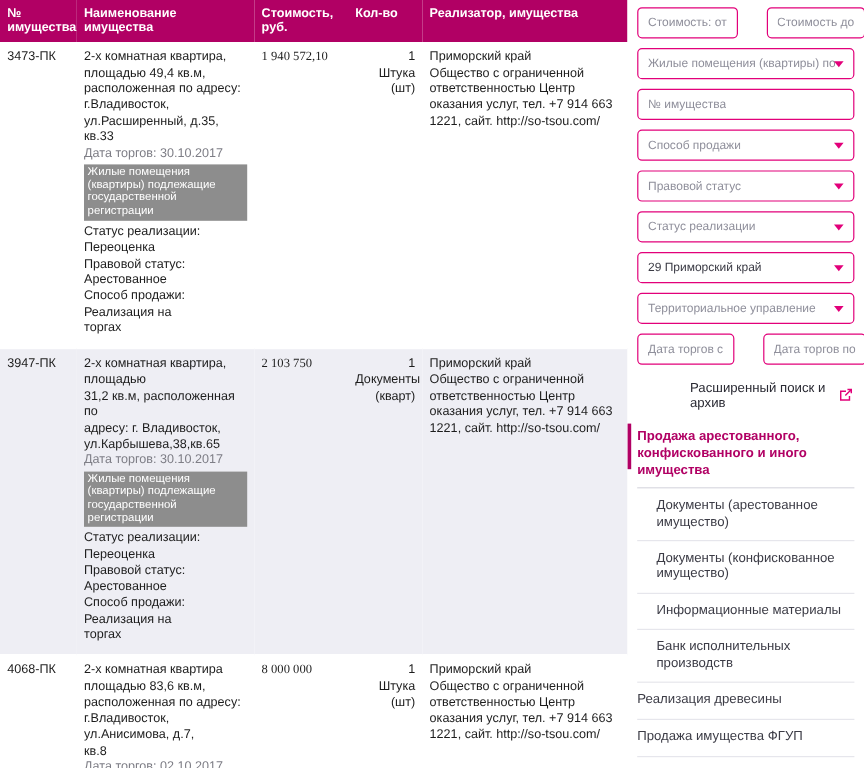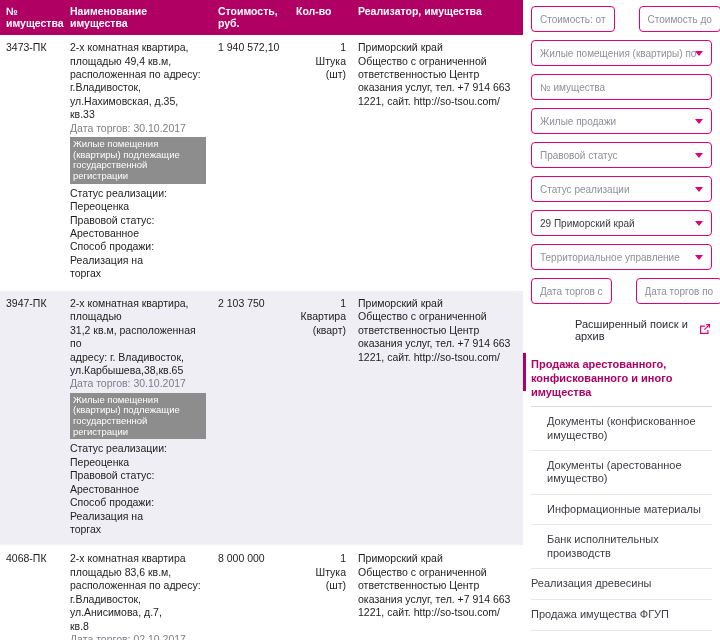--- a/index.html
+++ b/index.html
@@ -46,21 +46,21 @@
     color: #1d1d1d;
     vertical-align: top;
     padding: 6px 6px 9px 6px;
     line-height: 1.28;
     border-bottom: 1px solid #ffffff;
   }
   tr.row-odd td  { background: #ffffff; }
   tr.row-even td { background: #eeeef4; }
 
   td.num     { color: #1d1d1d; }
-  td.price   { text-align: left; }
+  td.price   { text-align: left; font-family: Liberation Serif, serif; }
   td.qty     { text-align: right; }
   td.seller  { color: #1d1d1d; }
 
   .dt { color: #7e7e86; }
   .badge-gray {
     display: block;
     background: #8d8d8d;
     color: #ffffff;
     font-size: 9.5px;
     line-height: 1.12;
@@ -174,21 +174,21 @@
         </tr>
       </thead>
       <tbody>
 
         <tr class="row-odd">
           <td class="num">3473-ПК</td>
           <td class="name">
             <span class="nm-line">2-х комнатная квартира,</span>
             <span class="nm-line">площадью 49,4 кв.м,</span>
             <span class="nm-line">расположенная по адресу:</span>
-            <span class="nm-line">г.Владивосток, ул.Нахимовская, д.35,</span>
+            <span class="nm-line">г.Владивосток, ул.Расширенный, д.35,</span>
             <span class="nm-line">кв.33</span>
             <span class="nm-line dt">Дата торгов: 30.10.2017</span>
             <span class="badge-gray">Жилые помещения (квартиры) подлежащие государственной регистрации</span>
             <span class="nm-line">Статус реализации: Переоценка</span>
             <span class="nm-line">Правовой статус: Арестованное</span>
             <span class="nm-line">Способ продажи: Реализация на</span>
             <span class="nm-line">торгах</span>
           </td>
           <td class="price">1 940 572,10</td>
           <td class="qty">
@@ -215,21 +215,21 @@
             <span class="nm-line dt">Дата торгов: 30.10.2017</span>
             <span class="badge-gray">Жилые помещения (квартиры) подлежащие государственной регистрации</span>
             <span class="nm-line">Статус реализации: Переоценка</span>
             <span class="nm-line">Правовой статус: Арестованное</span>
             <span class="nm-line">Способ продажи: Реализация на</span>
             <span class="nm-line">торгах</span>
           </td>
           <td class="price">2 103 750</td>
           <td class="qty">
             <span class="nm-line">1</span>
-            <span class="nm-line">Квартира (кварт)</span>
+            <span class="nm-line">Документы (кварт)</span>
           </td>
           <td class="seller">
             <span class="nm-line">Приморский край</span>
             <span class="nm-line"></span>
             <span class="nm-line">Общество с ограниченной</span>
             <span class="nm-line">ответственностью Центр</span>
             <span class="nm-line">оказания услуг, тел. +7 914 663</span>
             <span class="nm-line">1221, сайт. http://so-tsou.com/</span>
           </td>
         </tr>
@@ -278,21 +278,21 @@
     <div class="fld">
       <span class="cap">Жилые помещения (квартиры) по</span>
       <span class="caret"></span>
     </div>
 
     <div class="fld">
       <span class="cap">№ имущества</span>
     </div>
 
     <div class="fld">
-      <span class="cap">Жилые продажи</span>
+      <span class="cap">Способ продажи</span>
       <span class="caret"></span>
     </div>
 
     <div class="fld">
       <span class="cap">Правовой статус</span>
       <span class="caret"></span>
     </div>
 
     <div class="fld">
       <span class="cap">Статус реализации</span>
@@ -324,22 +324,22 @@
         <svg width="14" height="14" viewBox="0 0 14 14" aria-hidden="true">
           <path d="M2 3.5h5v1.2H3.2v6.1h6.1V8h1.2v4H2z" fill="#e2007a"></path>
           <path d="M8.2 2h3.8v3.8h-1.2V4.05l-4 4L6 7.2l4-4H8.2z" fill="#e2007a"></path>
         </svg>
       </span>
     </div>
 
     <div class="sec-title">Продажа арестованного, конфискованного и иного имущества</div>
 
     <ul class="sub-list">
+      <li>Документы (арестованное имущество)</li>
       <li>Документы (конфискованное имущество)</li>
-      <li>Документы (арестованное имущество)</li>
       <li>Информационные материалы</li>
       <li>Банк исполнительных производств</li>
     </ul>
 
     <ul class="flat-list">
       <li>Реализация древесины</li>
       <li>Продажа имущества ФГУП</li>
       <li>Бюллетень "Государственное имущество"</li>
     </ul>
   </div>

